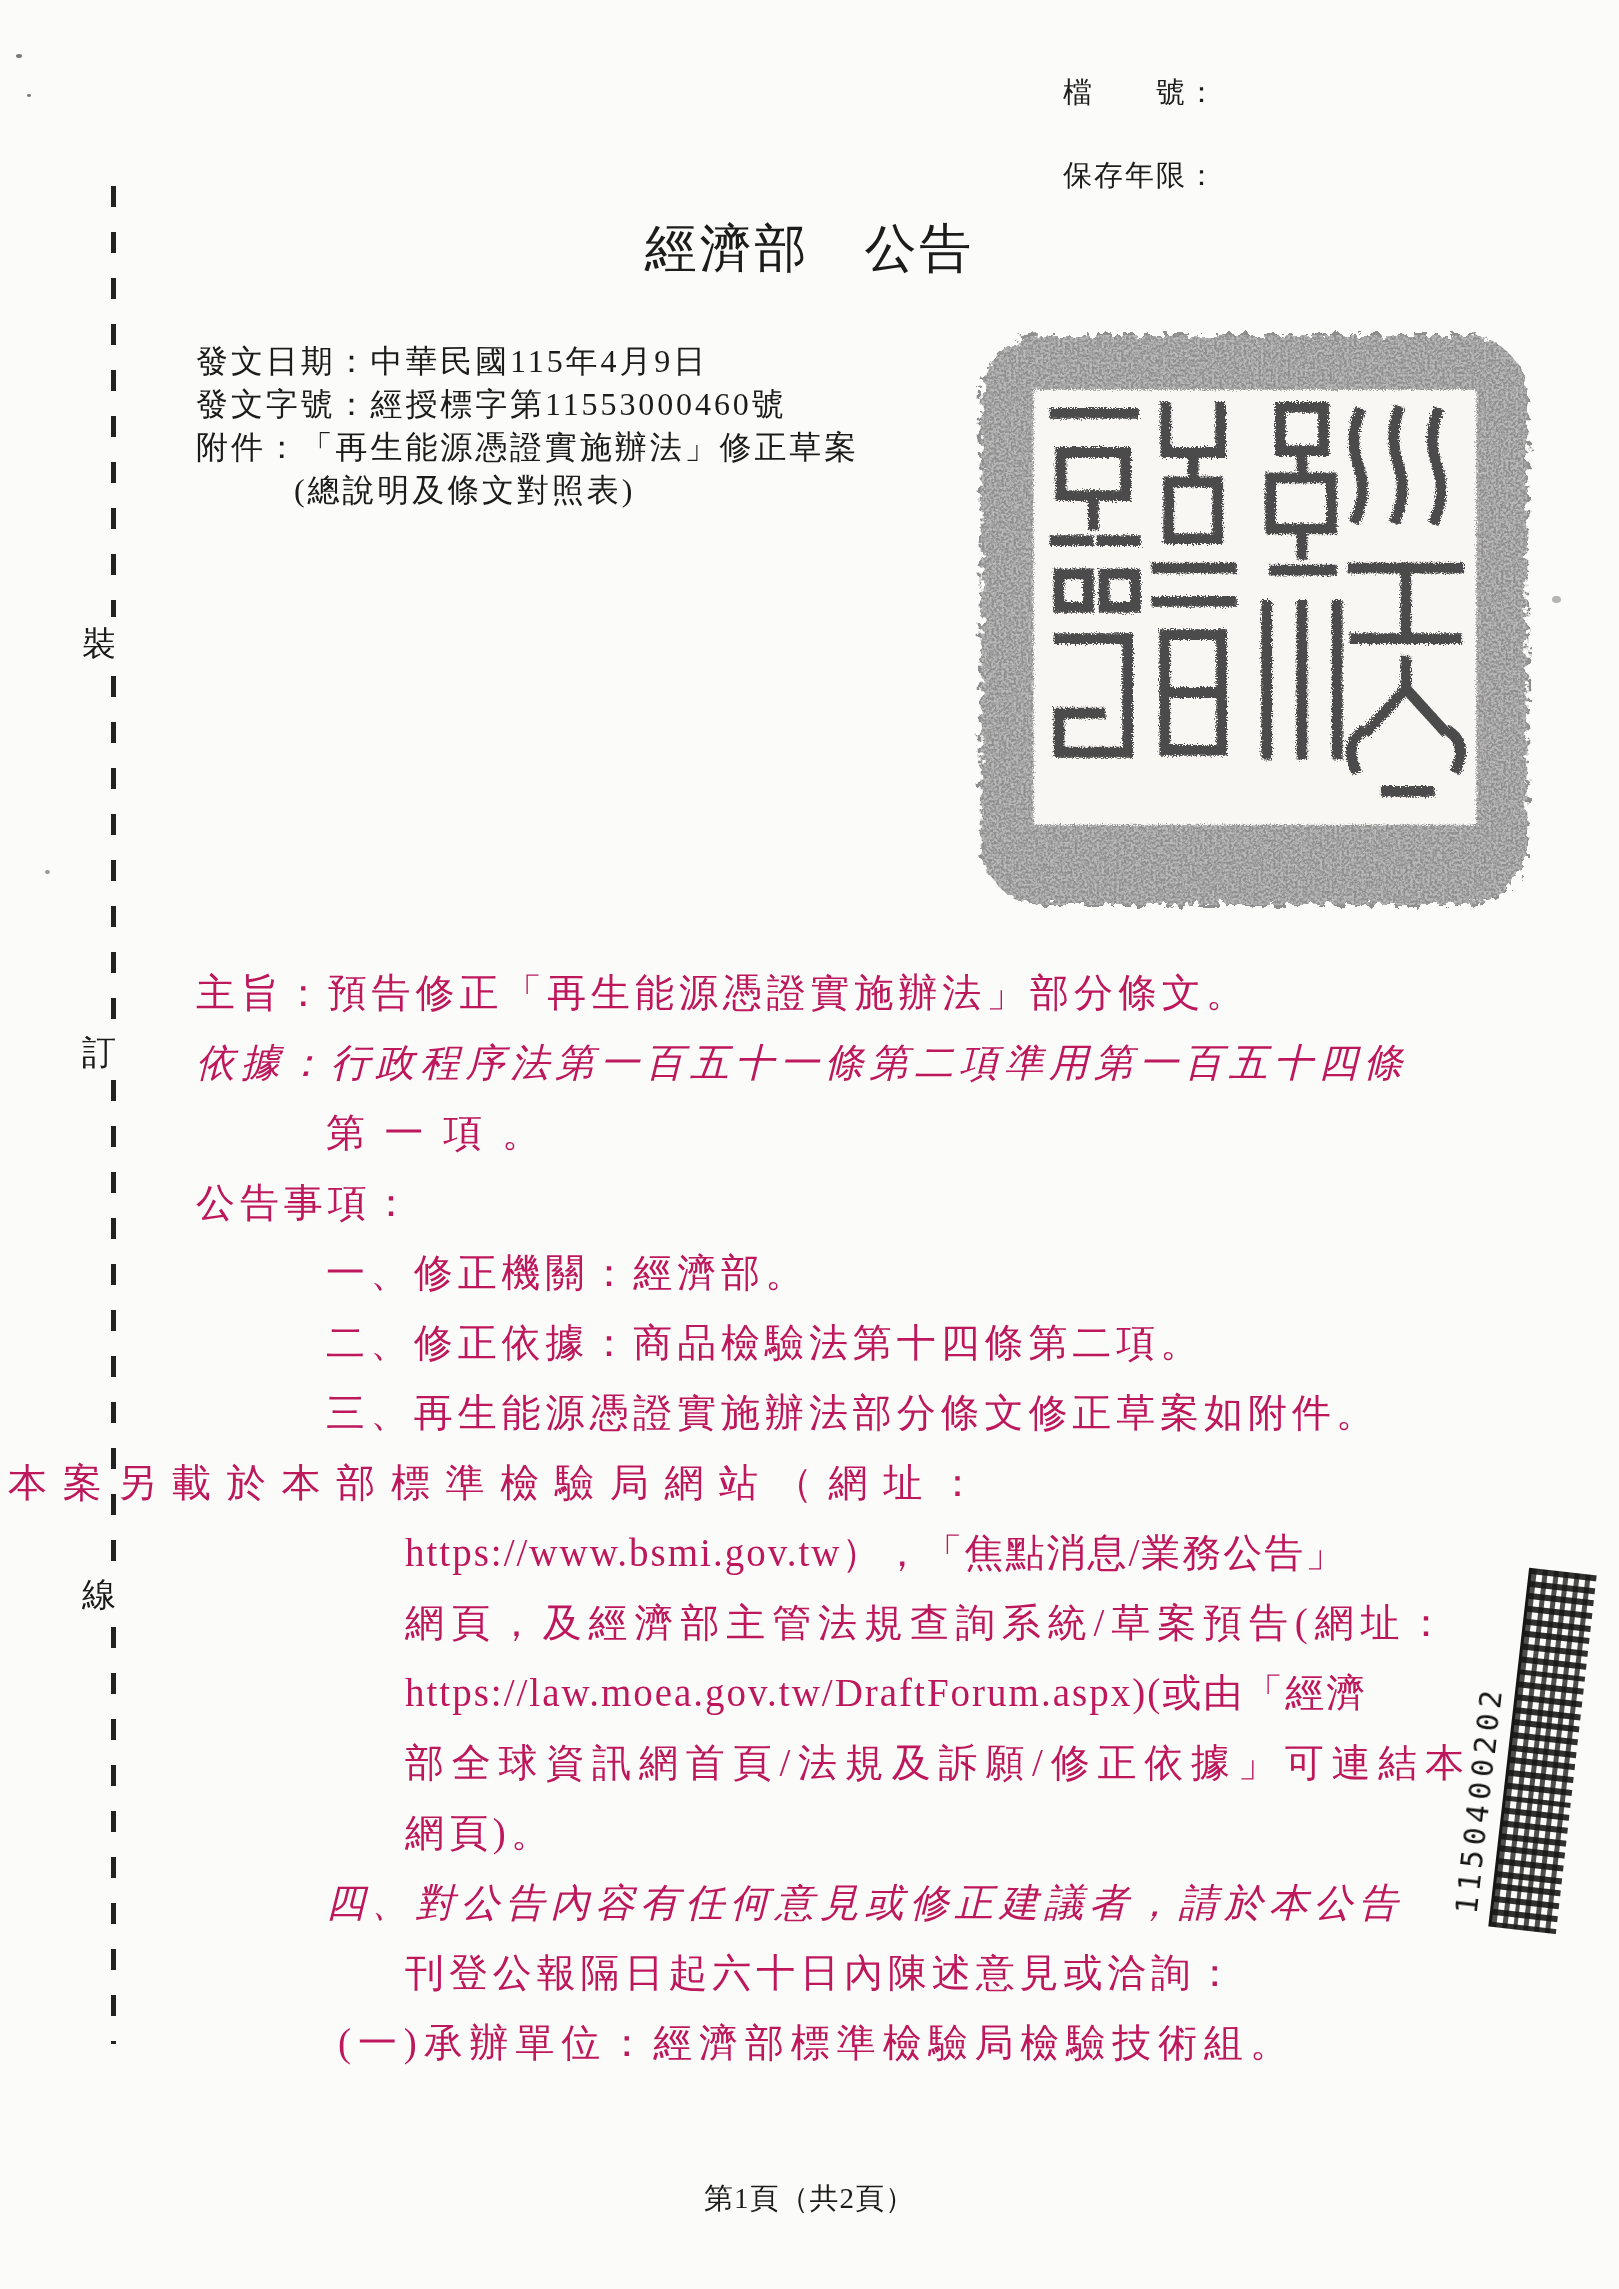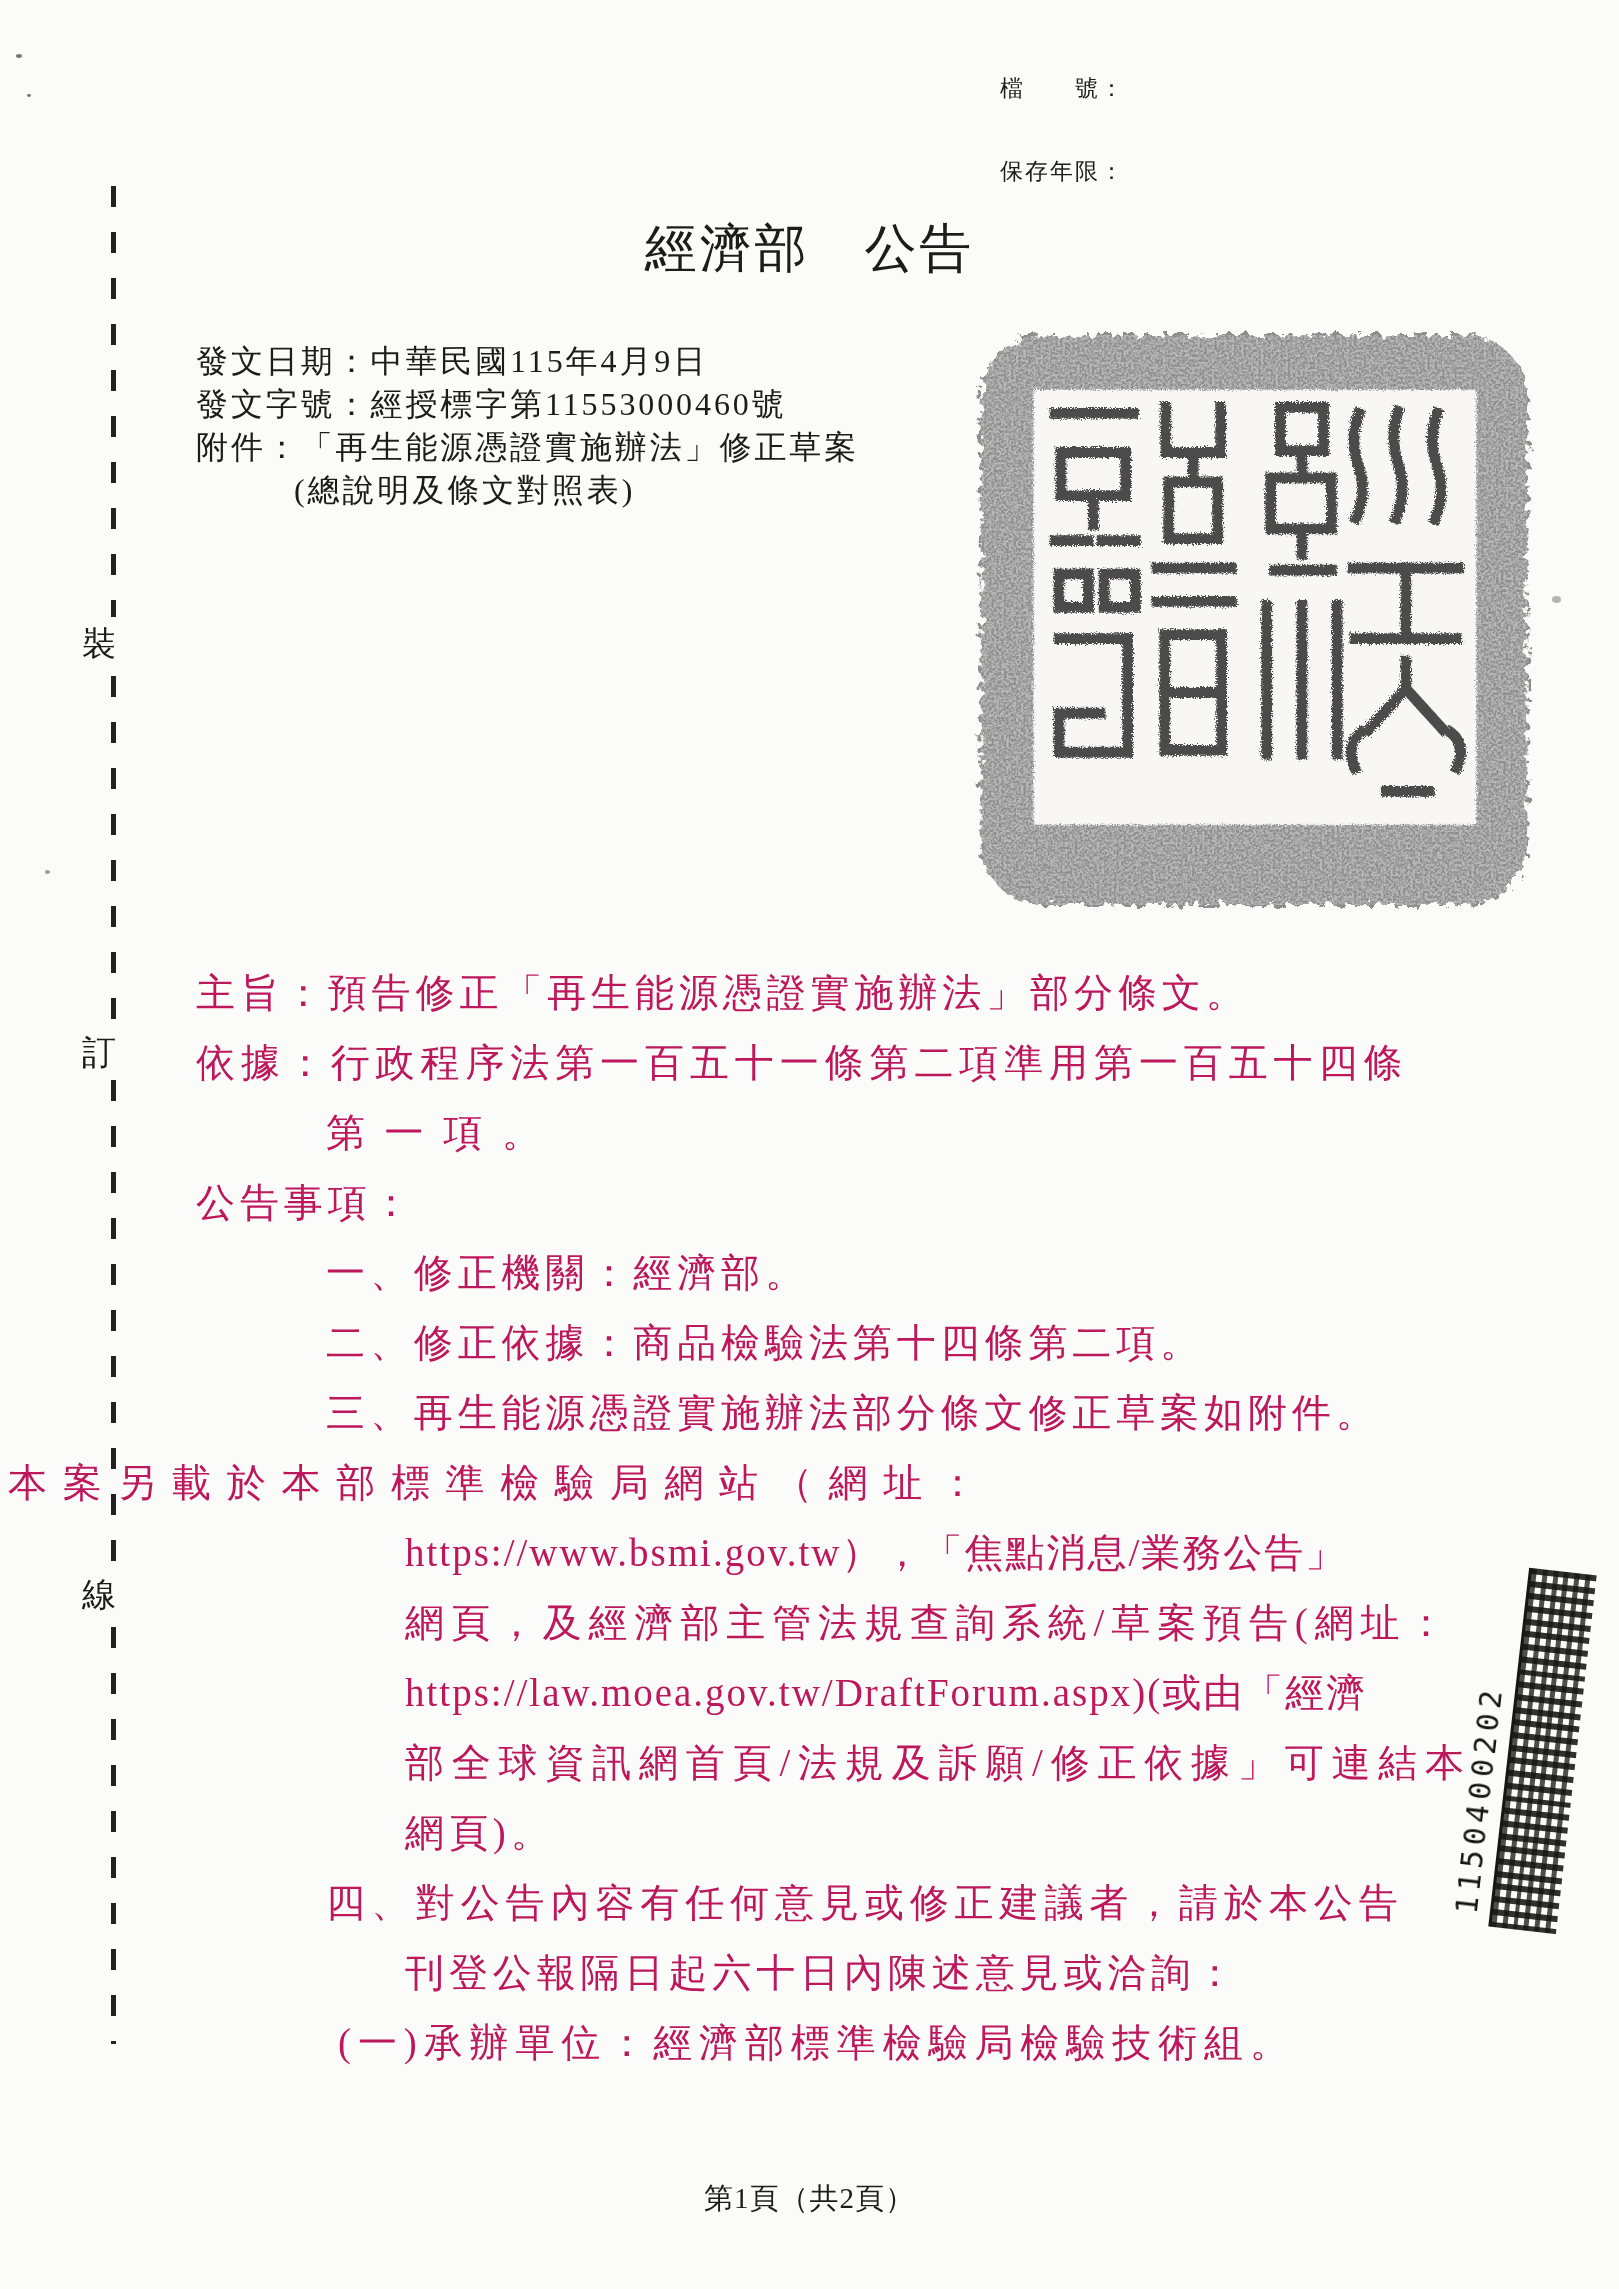--- a/index.html
+++ b/index.html
@@ -7,21 +7,21 @@
     width:1619px;height:2290px;
     background:#fbfbf9;
     font-family:"Liberation Serif","DejaVu Serif",serif;
     color:#1c1c1c;
     position:relative;
     overflow:hidden;
   }
   .page{position:absolute;inset:0;}
 
   
-  .hdr{position:absolute;left:1000px;font-size:23px;letter-spacing:2px;white-space:nowrap;}
+  .hdr{position:absolute;left:1063px;font-size:29px;letter-spacing:2px;white-space:nowrap;}
   .hdr.r1{top:73px;}
   .hdr.r2{top:116px;margin-top:40px;}
 
   
   .title{
     position:absolute;top:214px;left:0;right:0;
     text-align:center;font-size:52px;font-weight:500;
     letter-spacing:2.9px;white-space:nowrap;
   }
 
@@ -37,21 +37,21 @@
   .bodytext{position:absolute;left:0;top:958px;right:0;}
   .bl{height:70px;line-height:70px;font-size:39px;letter-spacing:4.9px;white-space:nowrap;color:#be185d;}
   .in0{padding-left:196px;}
   .in1{padding-left:326px;}
   .in1b{padding-left:338px;}
   .in2{padding-left:405px;}
   .ls20{letter-spacing:19.6px;}
   .ls16{letter-spacing:15.7px;padding-left:8px;}
   .ls8{letter-spacing:7.8px;}
   .ls7{letter-spacing:6.9px;}
-  .ls6{letter-spacing:5.9px;}
+  .ls6{letter-spacing:5.9px;font-style:italic;}
   .ls2{letter-spacing:2px;}
 
   
   .dash{position:absolute;left:111px;width:4.9px;
     background:repeating-linear-gradient(180deg,#222 0 20.6px,rgba(0,0,0,0) 20.6px 46px);}
   .bindchar{position:absolute;left:82px;font-size:34px;color:#1b1b1b;line-height:1;}
 
   
   .footer{position:absolute;left:0;right:0;top:2179px;text-align:center;
     font-size:29px;letter-spacing:1px;}

